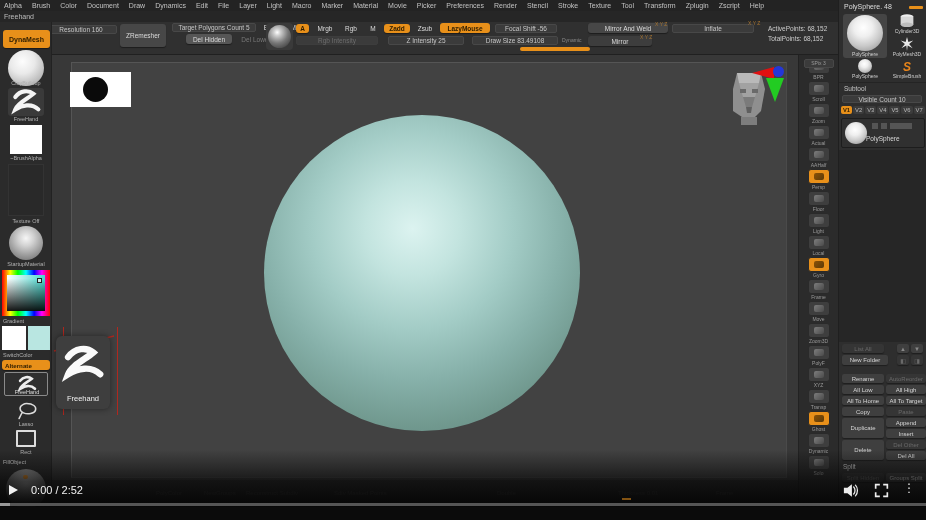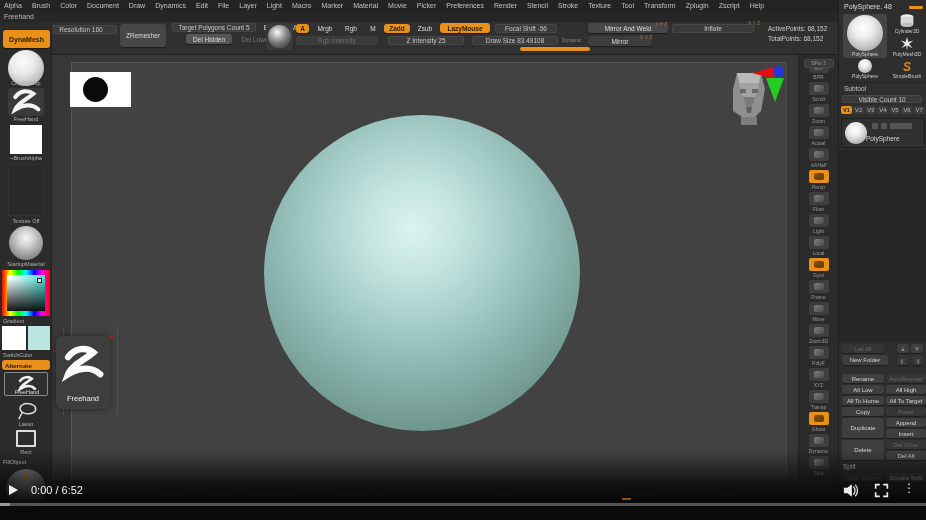--- a/index.html
+++ b/index.html
@@ -400,21 +400,21 @@
   <span class="dimlabel" style="left:618px;">Thickness 0.01</span>
   <span class="dimlabel" style="left:716px;">Frame</span>
   <div class="abs" style="left:622px;top:498px;width:9px;height:2px;background:rgba(232,144,26,.55);z-index:5;"></div>
 
   <div class="overlay"></div>
   <div class="abs" style="left:0;top:507px;width:926px;height:13px;background:#0b0b0b;"></div>
   <div class="pbar">
       <span class="tip"></span>
     </div>
   <div class="playtri"></div>
-  <div class="ptime">0:00 / 6:52</div>
+  <div class="ptime">0:00 / 2:52</div>
   <svg class="abs" style="left:843px;top:483px;" width="16" height="15" viewBox="0 0 18 16">
     <path d="M1 5 L5 5 L10 1 L10 15 L5 11 L1 11 Z" fill="#ededed"></path>
     <path d="M12 4 C14 6 14 10 12 12 M14 2 C17 5 17 11 14 14" stroke="#ededed" stroke-width="1.4" fill="none" stroke-linecap="round"></path>
   </svg>
   <svg class="abs" style="left:874px;top:483px;" width="15" height="15" viewBox="0 0 18 18">
     <path d="M2 7 V2 H7 M11 2 H16 V7 M16 11 V16 H11 M7 16 H2 V11" stroke="#ededed" stroke-width="2" fill="none"></path>
   </svg>
   <div class="kebab">⋮</div>
 
 </div>

